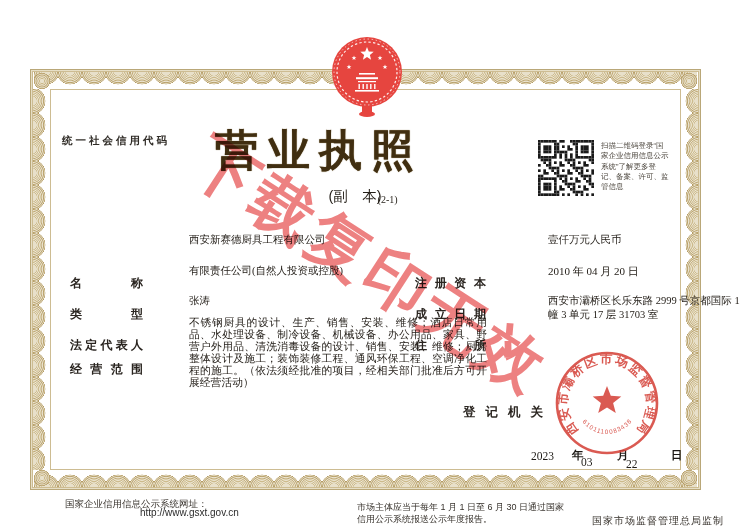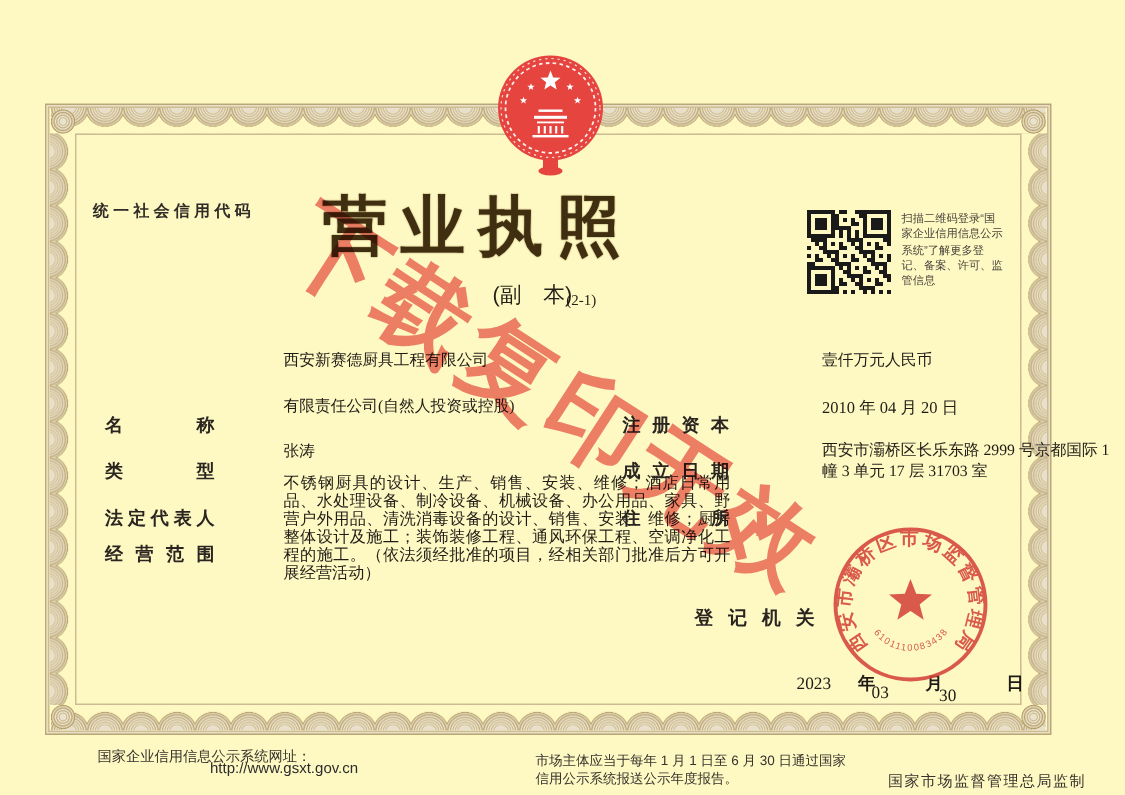--- a/index.html
+++ b/index.html
@@ -1,17 +1,17 @@
 <!DOCTYPE html>
 <html><head>
 <meta charset="utf-8">
 <style>
   html,body{margin:0;padding:0;background:#e9e9e9;}
   .page{
-    position:relative;width:750px;height:530px;background:#fef9c3;overflow:hidden;
+    position:relative;width:750px;height:530px;background:#ffffff;overflow:hidden;
     font-family:"Liberation Sans","DejaVu Sans",sans-serif;color:#211c16;margin:0 auto;
   }
   .serif{font-family:"Liberation Serif","DejaVu Serif",serif;}
 
   
   .frame{position:absolute;left:30px;top:69px;width:669px;height:419px;
     border:1px solid #b9a778;box-shadow:inset 0 0 0 1px #e7dfc6,inset 0 0 0 2px #cdbc92;z-index:1;}
   .frame::after{content:"";position:absolute;inset:19px;border:1px solid #cdbc92;}
   .edge{position:absolute;}
   .edge-h{left:3px;right:3px;height:17px;}
@@ -392,21 +392,21 @@
 
   <div class="abs flabel flabel-r row3">住所</div>
   <div class="abs fvalue fvalue-r row3v serif addr-value">西安市灞桥区长乐东路 2999 号京都国际 1幢 3 单元 17 层 31703 室</div>
 
   <div class="abs registry-label">登记机关</div>
 
   <div class="abs dpart d-year serif">2023</div>
   <div class="abs dpart d-yu">年</div>
   <div class="abs dpart d-month serif">03</div>
   <div class="abs dpart d-mu">月</div>
-  <div class="abs dpart d-day serif">30</div>
+  <div class="abs dpart d-day serif">22</div>
   <div class="abs dpart d-du">日</div>
 
   <div class="abs seal">
     <svg width="112" height="112" viewBox="0 0 112 112">
       <circle cx="56" cy="56" r="50" fill="none" stroke="#d5443b" stroke-width="2.6"></circle>
       <defs>
         <path id="sealArc" d="M 27.7,84.3 A 40,40 0 1 1 84.3,84.3" fill="none"></path>
         <path id="sealNum" d="M 29.2,71.5 A 31,31 0 0 0 82.8,71.5" fill="none"></path>
       </defs>
       <text fill="#d5443b" font-size="12.5" letter-spacing="2" font-weight="bold">

